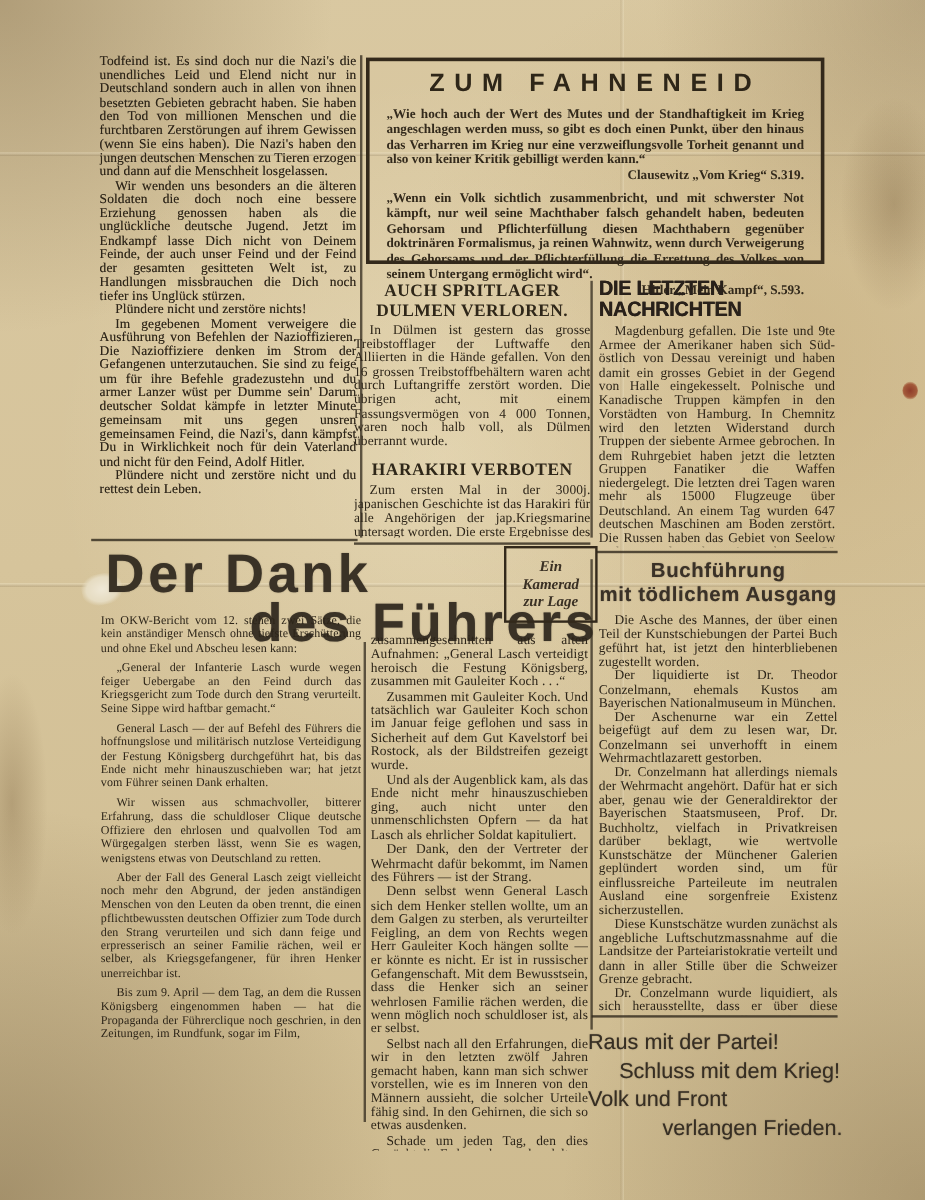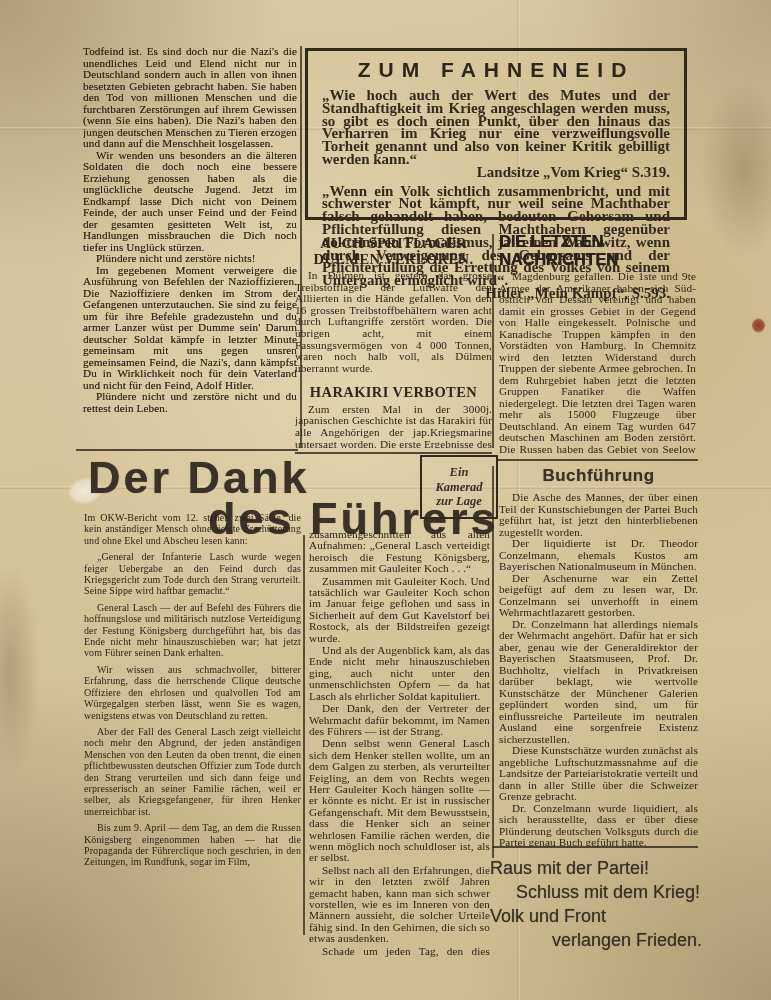--- a/index.html
+++ b/index.html
@@ -29,21 +29,21 @@
   .blk p.flush{text-indent:0;}
   .col-left{left:83px;top:46px;width:214px;height:402px;font-size:11.2px;line-height:11.5px;overflow:hidden;}
   .col-left p{text-shadow:0 0 0.5px rgba(45,37,25,0.55);}
 
   .vrule{position:absolute;width:1.5px;background:rgba(48,40,28,0.75);}
   .hrule{position:absolute;height:1.5px;background:rgba(48,40,28,0.8);}
 
   .fbox{position:absolute;left:305px;top:48px;width:382px;height:172px;border:3px solid #33291b;padding:4px 14px 0 14px;box-sizing:border-box;}
   .fbox h2{margin:3px 0 7px 0;text-align:center;font-family:"Liberation Sans",sans-serif;
     font-size:21px;letter-spacing:8px;color:#2e2618;font-weight:700;}
-  .fbox p{margin:0;font-size:15px;line-height:12.8px;font-weight:700;text-align:justify;color:#332a1c;}
+  .fbox p{margin:0;font-size:11px;line-height:12.8px;font-weight:700;text-align:justify;color:#332a1c;}
   .fbox p.attr{text-align:right;margin-bottom:6px;}
 
   .midcol{left:295px;top:236px;width:197px;height:212px;font-size:11.2px;line-height:11.6px;overflow:hidden;}
   .midcol h3, .newscol h3{font-family:"Liberation Sans",sans-serif;}
   h3.subhead{margin:0 0 3px 0;text-align:center;font-size:14.5px;line-height:15.5px;font-weight:700;color:#2f2719;letter-spacing:0.4px;font-family:Liberation Serif, serif;}
   .gap{height:11px;}
   .newscol{left:499px;top:232px;width:197px;height:224px;font-size:11.2px;line-height:11.5px;overflow:hidden;}
   h3.bighead{margin:0 0 5px 0;text-align:left;font-size:16.5px;line-height:17px;font-weight:700;color:#29211a;
     letter-spacing:-0.2px;transform:scaleY(1.05);transform-origin:top left;text-shadow:0.4px 0 0 #29211a;}
 
@@ -93,21 +93,21 @@
 
   <div class="vrule" style="left:300px;top:46px;height:402px"></div>
   <div class="vrule" style="left:492px;top:234px;height:214px"></div>
   <div class="hrule" style="left:76px;top:449px;width:222px"></div>
   <div class="hrule" style="left:295px;top:452px;width:197px"></div>
   <div class="hrule" style="left:497px;top:459px;width:201px"></div>
 
   <section class="fbox">
     <h2>ZUM FAHNENEID</h2>
     <p>„Wie hoch auch der Wert des Mutes und der Standhaftigkeit im Krieg angeschlagen werden muss, so gibt es doch einen Punkt, über den hinaus das Verharren im Krieg nur eine verzweiflungsvolle Torheit genannt und also von keiner Kritik gebilligt werden kann.“</p>
-    <p class="attr">Landsitze „Vom Krieg“ S.319.</p>
+    <p class="attr">Clausewitz „Vom Krieg“ S.319.</p>
     <p>„Wenn ein Volk sichtlich zusammenbricht, und mit schwerster Not kämpft, nur weil seine Machthaber falsch gehandelt haben, bedeuten Gehorsam und Pflichterfüllung diesen Machthabern gegenüber doktrinären Formalismus, ja reinen Wahnwitz, wenn durch Verweigerung des Gehorsams und der Pflichterfüllung die Errettung des Volkes von seinem Untergang ermöglicht wird“.</p>
     <p class="attr">Hitler „Mein Kampf“, S.593.</p>
   </section>
 
   <section class="blk midcol">
     <h3 class="subhead">AUCH SPRITLAGER DULMEN VERLOREN.</h3>
     <p>In Dülmen ist gestern das grosse Treibstofflager der Luftwaffe den Alliierten in die Hände gefallen. Von den 16 grossen Treibstoffbehältern waren acht durch Luftangriffe zerstört worden. Die übrigen acht, mit einem Fassungsvermögen von 4 000 Tonnen, waren noch halb voll, als Dülmen überrannt wurde.</p>
     <div class="gap"></div>
     <h3 class="subhead">HARAKIRI VERBOTEN</h3>
     <p>Zum ersten Mal in der 3000j. japanischen Geschichte ist das Harakiri für alle Angehörigen der jap.Kriegsmarine untersagt worden. Die erste Ergebnisse des neuen Kurses der Friedensregierung</p>
@@ -123,40 +123,40 @@
   <div class="kbox">
     <div>Ein</div>
     <div>Kamerad</div>
     <div>zur Lage</div>
   </div>
 
   <section class="blk art1">
     <p class="flush">Im OKW-Bericht vom 12. stehen zwei Sätze, die kein anständiger Mensch ohne tiefste Erschütterung und ohne Ekel und Abscheu lesen kann:</p>
     <p>„General der Infanterie Lasch wurde wegen feiger Uebergabe an den Feind durch das Kriegsgericht zum Tode durch den Strang verurteilt. Seine Sippe wird haftbar gemacht.“</p>
     <p>General Lasch — der auf Befehl des Führers die hoffnungslose und militärisch nutzlose Verteidigung der Festung Königsberg durchgeführt hat, bis das Ende nicht mehr hinauszuschieben war; hat jetzt vom Führer seinen Dank erhalten.</p>
-    <p>Wir wissen aus schmachvoller, bitterer Erfahrung, dass die herrschende Clique deutsche Offiziere den ehrlosen und qualvollen Tod am Würgegalgen sterben lässt, wenn Sie es wagen, wenigstens etwas von Deutschland zu retten.</p>
+    <p>Wir wissen aus schmachvoller, bitterer Erfahrung, dass die schuldloser Clique deutsche Offiziere den ehrlosen und qualvollen Tod am Würgegalgen sterben lässt, wenn Sie es wagen, wenigstens etwas von Deutschland zu retten.</p>
     <p>Aber der Fall des General Lasch zeigt vielleicht noch mehr den Abgrund, der jeden anständigen Menschen von den Leuten da oben trennt, die einen pflichtbewussten deutschen Offizier zum Tode durch den Strang verurteilen und sich dann feige und erpresserisch an seiner Familie rächen, weil er selber, als Kriegsgefangener, für ihren Henker unerreichbar ist.</p>
     <p>Bis zum 9. April — dem Tag, an dem die Russen Königsberg eingenommen haben — hat die Propaganda der Führerclique noch geschrien, in den Zeitungen, im Rundfunk, sogar im Film,</p>
   </section>
 
   <div class="vrule" style="left:303px;top:535px;height:400px"></div>
   <div class="vrule" style="left:492px;top:466px;height:392px"></div>
 
   <section class="blk art2">
     <p class="flush">zusammengeschnitten aus alten Aufnahmen: „General Lasch verteidigt heroisch die Festung Königsberg, zusammen mit Gauleiter Koch . . .“</p>
     <p>Zusammen mit Gauleiter Koch. Und tatsächlich war Gauleiter Koch schon im Januar feige geflohen und sass in Sicherheit auf dem Gut Kavelstorf bei Rostock, als der Bildstreifen gezeigt wurde.</p>
     <p>Und als der Augenblick kam, als das Ende nicht mehr hinauszuschieben ging, auch nicht unter den unmenschlichsten Opfern — da hat Lasch als ehrlicher Soldat kapituliert.</p>
     <p>Der Dank, den der Vertreter der Wehrmacht dafür bekommt, im Namen des Führers — ist der Strang.</p>
     <p>Denn selbst wenn General Lasch sich dem Henker stellen wollte, um an dem Galgen zu sterben, als verurteilter Feigling, an dem von Rechts wegen Herr Gauleiter Koch hängen sollte — er könnte es nicht. Er ist in russischer Gefangenschaft. Mit dem Bewusstsein, dass die Henker sich an seiner wehrlosen Familie rächen werden, die wenn möglich noch schuldloser ist, als er selbst.</p>
     <p>Selbst nach all den Erfahrungen, die wir in den letzten zwölf Jahren gemacht haben, kann man sich schwer vorstellen, wie es im Inneren von den Männern aussieht, die solcher Urteile fähig sind. In den Gehirnen, die sich so etwas ausdenken.</p>
     <p>Schade um jeden Tag, den dies Gezücht die Erde noch verschandelt.</p>
   </section>
 
   <section class="blk buchcol">
-    <h3><span>Buchführung</span><br></h3>
+    <h3><span>Buchführung</span><br><span>mit tödlichem Ausgang</span></h3>
     <p>Die Asche des Mannes, der über einen Teil der Kunstschiebungen der Partei Buch geführt hat, ist jetzt den hinterbliebenen zugestellt worden.</p>
     <p>Der liquidierte ist Dr. Theodor Conzelmann, ehemals Kustos am Bayerischen Nationalmuseum in München.</p>
     <p>Der Aschenurne war ein Zettel beigefügt auf dem zu lesen war, Dr. Conzelmann sei unverhofft in einem Wehrmachtlazarett gestorben.</p>
     <p>Dr. Conzelmann hat allerdings niemals der Wehrmacht angehört. Dafür hat er sich aber, genau wie der Generaldirektor der Bayerischen Staatsmuseen, Prof. Dr. Buchholtz, vielfach in Privatkreisen darüber beklagt, wie wertvolle Kunstschätze der Münchener Galerien geplündert worden sind, um für einflussreiche Parteileute im neutralen Ausland eine sorgenfreie Existenz sicherzustellen.</p>
     <p>Diese Kunstschätze wurden zunächst als angebliche Luftschutzmassnahme auf die Landsitze der Parteiaristokratie verteilt und dann in aller Stille über die Schweizer Grenze gebracht.</p>
     <p>Dr. Conzelmann wurde liquidiert, als sich herausstellte, dass er über diese Plünderung deutschen Volksguts durch die Partei genau Buch geführt hatte.</p>
   </section>
 
   <div class="hrule" style="left:493px;top:846px;width:205px"></div>
 

